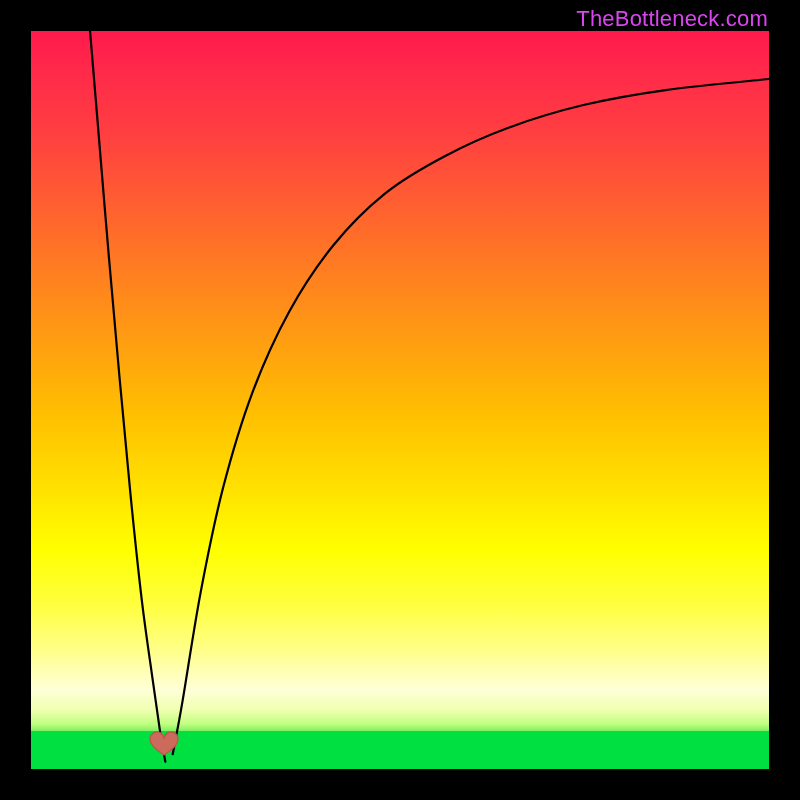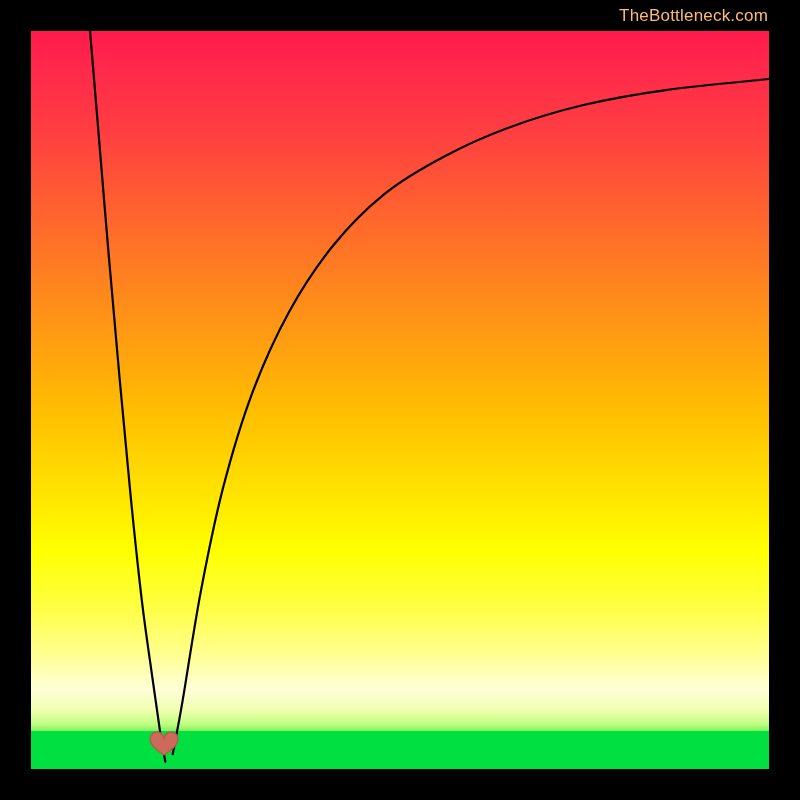--- a/index.html
+++ b/index.html
@@ -39,23 +39,23 @@
       #ffffd8 94%,
       #f0ffb0 97%,
       #c0ff80 99%,
       #80f060 100%
     );
   }
   .watermark {
     position: absolute;
     top: 6px;
     right: 32px;
-    color: #fdba74;
+    color: #d946ef;
     font-family: Arial, Helvetica, sans-serif;
-    font-size: 17px;
+    font-size: 22px;
     letter-spacing: 0.2px;
     font-weight: 500;
   }
   svg.curve {
     position: absolute;
     left: 0;
     top: 0;
     width: 738px;
     height: 738px;
   }

